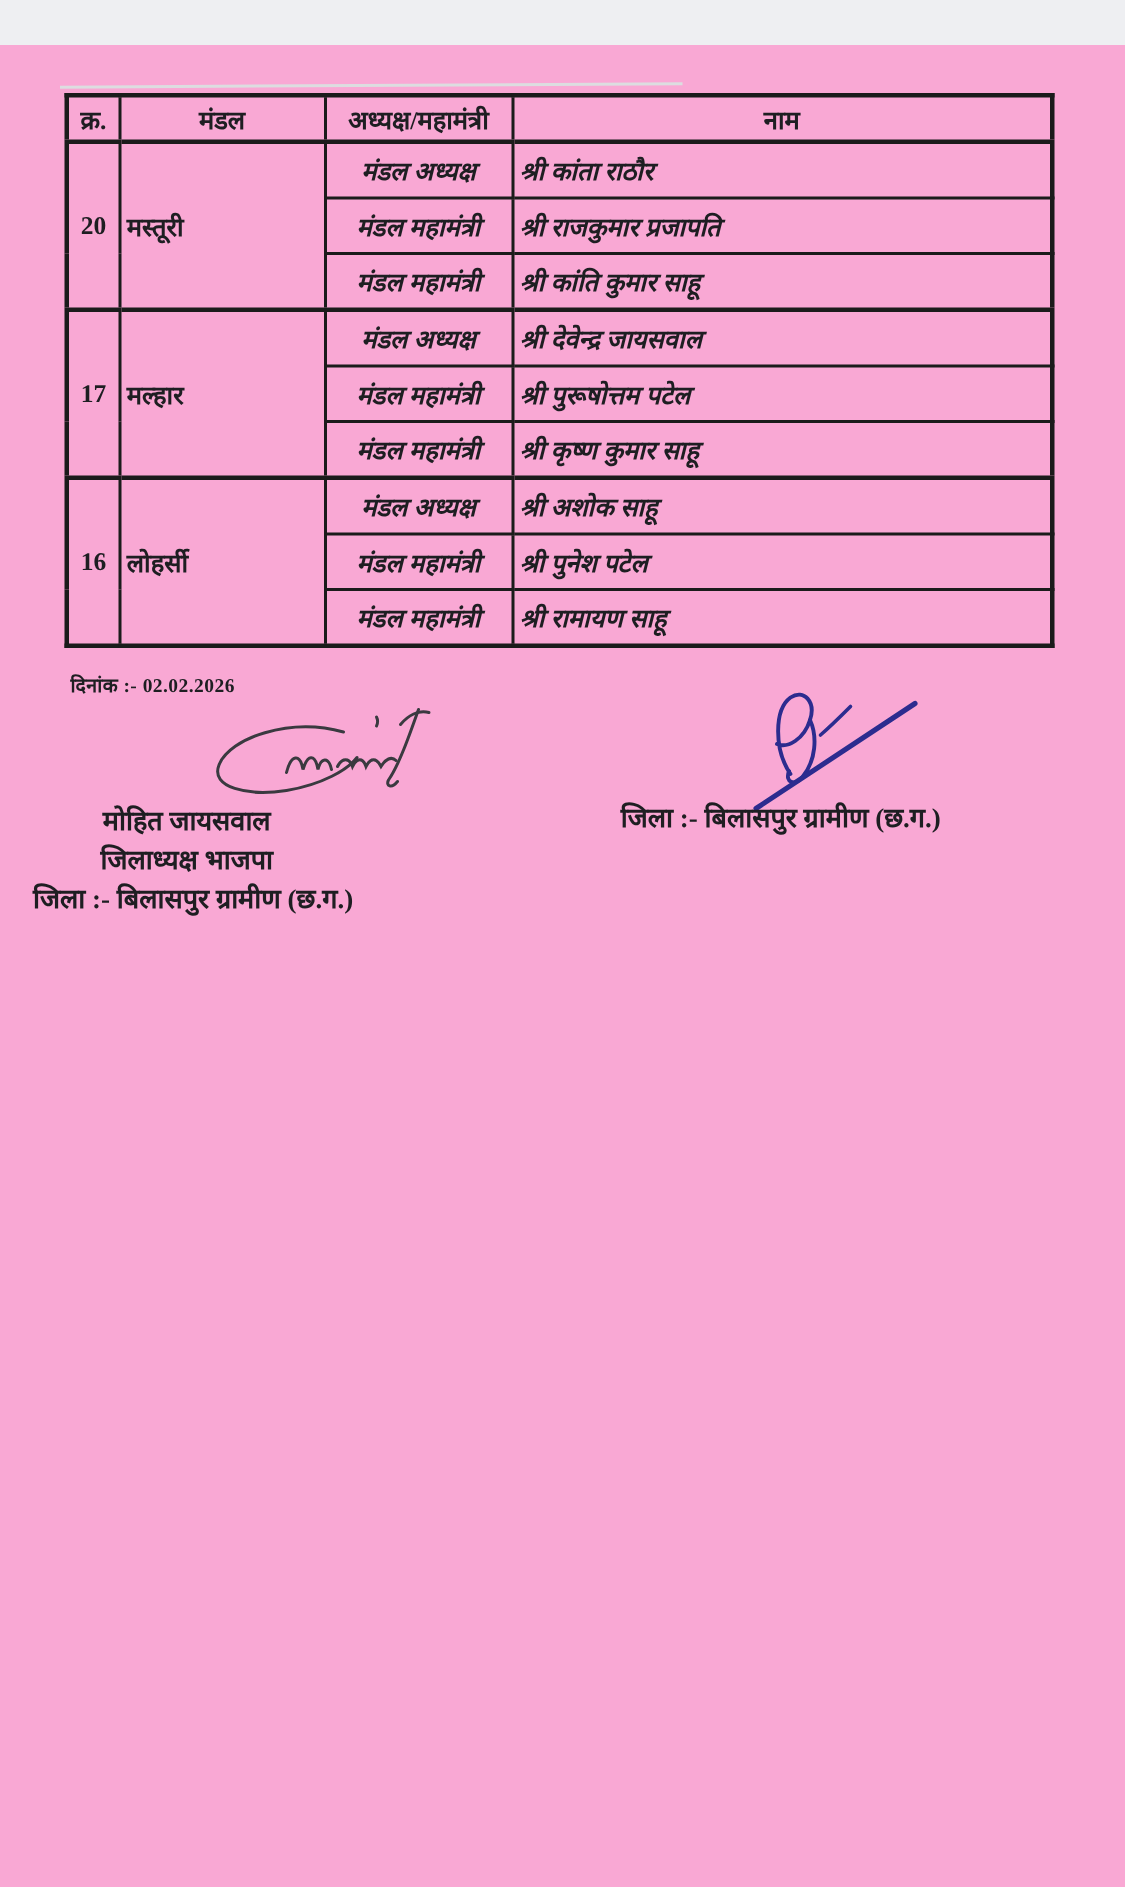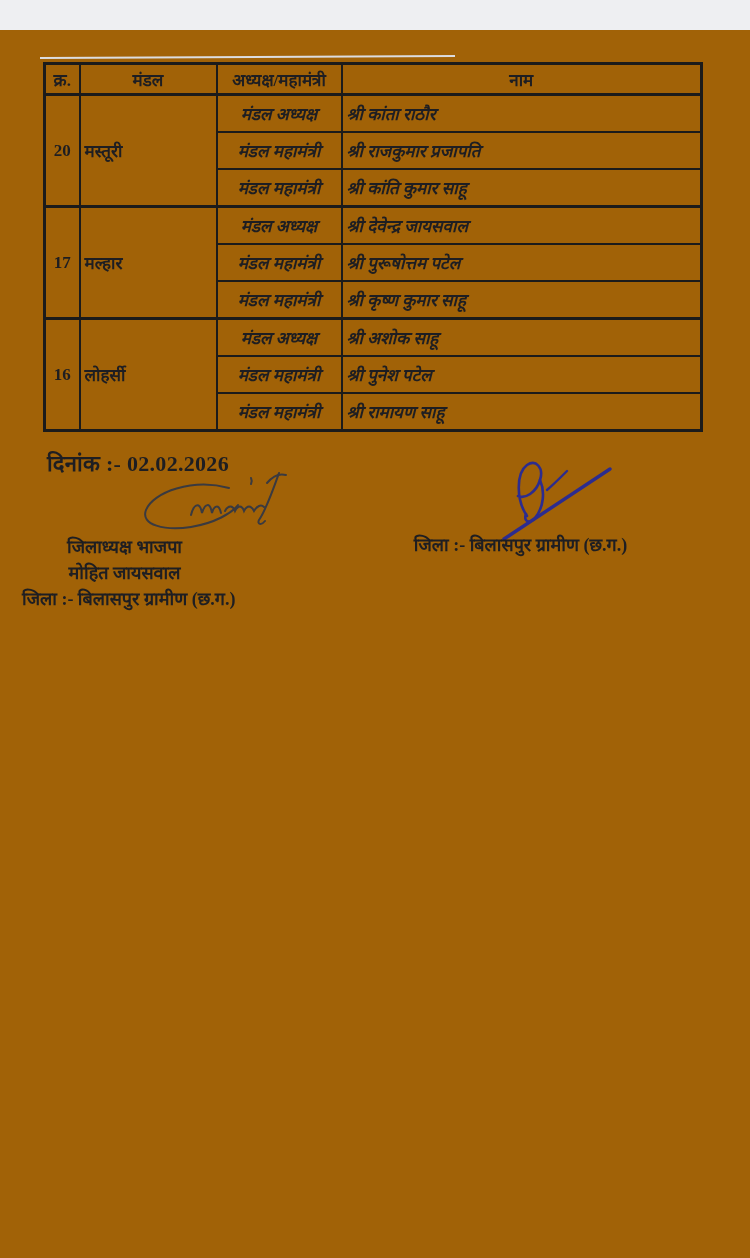--- a/index.html
+++ b/index.html
@@ -5,21 +5,21 @@
   html, body {
     margin: 0;
     padding: 0;
     background: #ffffff;
     font-family: "Liberation Serif", "DejaVu Sans", serif;
   }
   #page {
     position: relative;
     width: 750px;
     height: 1258px;
-    background: #a16207;
+    background: #f9a8d4;
     overflow: hidden;
     color: #1e1e22;
   }
   #top-bar {
     position: absolute;
     left: 0; top: 0;
     width: 750px; height: 30px;
     background: #eeeff2;
   }
   #artifact-line {
@@ -49,21 +49,21 @@
   table.roster th { height: 28px; text-align: center; }
   table.roster td { height: 35px; }
   tr.group-start td { border-top-width: 3px; }
   td.serial-cell { text-align: center; font-size: 18px; }
   td.mandal-cell { text-align: left; }
   td.role-cell   { text-align: center; font-style: italic; }
   td.name-cell   { text-align: left; padding-left: 9px; font-style: italic; }
   #date-line {
     position: absolute;
     left: 47px; top: 447px;
-    font-size: 22px;
+    font-size: 13px;
     font-weight: 700;
     letter-spacing: 0.3px;
   }
   .sig-ink { position: absolute; }
   #sig-ink-left  { left: 133px; top: 466px; }
   #sig-ink-right { left: 497px; top: 456px; }
   .sig-block {
     position: absolute;
     text-align: center;
     font-size: 18px;
@@ -162,22 +162,22 @@
   <svg id="sig-ink-right" class="sig-ink" width="122" height="86" viewBox="0 0 122 86" fill="none">
     <g stroke="#2c2c8f" stroke-linecap="round" fill="none">
       <path stroke-width="2.6" d="M 30 60 C 19 44 19 17 30 9 C 39 3 47 12 43 24 C 39 37 28 43 21 40"></path>
       <path stroke-width="2.6" d="M 43 24 C 48 35 47 51 38 62 C 33 68 26 66 29 58"></path>
       <path stroke-width="2.4" d="M 50 34 C 57 28 64 21 70 15"></path>
       <path stroke-width="3.4" d="M 7 83 L 113 13"></path>
     </g>
   </svg>
 
   <div id="sig-block-left" class="sig-block">
+    <div class="sig-line">मोहित जायसवाल</div>
     <div class="sig-line">जिलाध्यक्ष भाजपा</div>
-    <div class="sig-line">मोहित जायसवाल</div>
     <div class="sig-line">जिला :- बिलासपुर ग्रामीण (छ.ग.)</div>
   </div>
 
   <div id="sig-block-right" class="sig-block">
     <div class="sig-line">जिला :- बिलासपुर ग्रामीण (छ.ग.)</div>
   </div>
 
 </div>
 
 </body></html>

